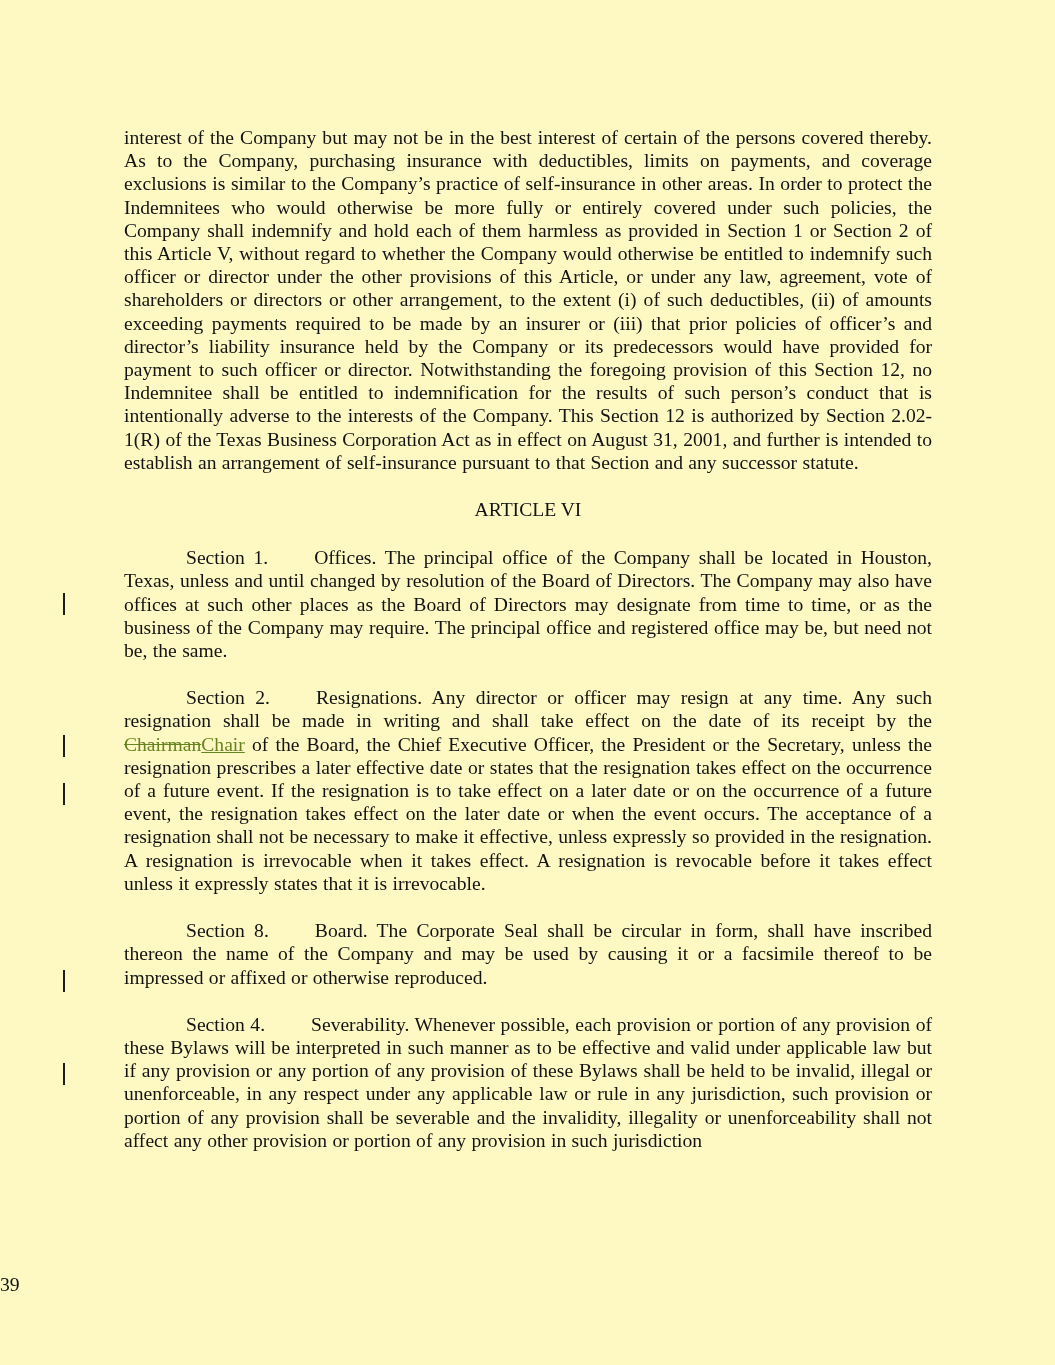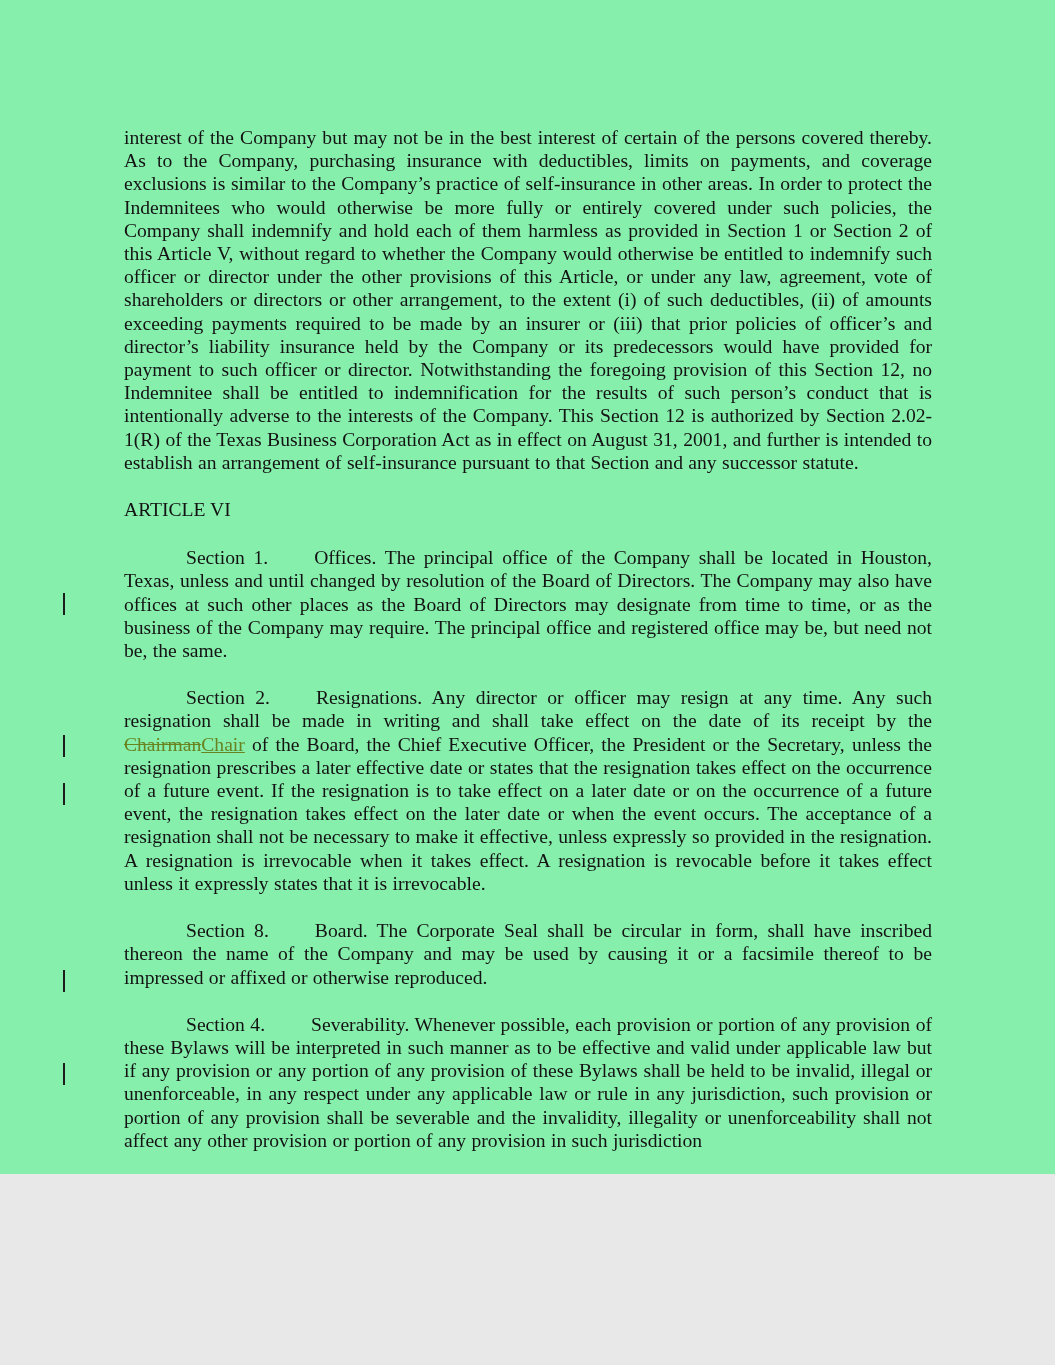--- a/index.html
+++ b/index.html
@@ -1,42 +1,43 @@
 <!DOCTYPE html>
 <html style="--revision-green: #678421;"><head>
 <meta charset="utf-8">
 <style>
   :root { --revision-green: #678421; --ink: #131313; }
   * { margin: 0; padding: 0; box-sizing: border-box; }
   html, body { background: #e8e8e8; }
   .page {
     position: relative;
     width: 1055px;
-    height: 1174px;
-    background: #86efac;
+    height: 1365px;
+    background: #fef9c3;
     font-family: "Liberation Serif", serif;
     color: var(--ink);
     overflow: hidden;
   }
   .content {
     position: absolute;
     left: 124px;
     top: 126px;
     width: 808px;
   }
   p.body {
     font-size: 19.6px;
     line-height: 23.2px;
     text-align: justify;
     margin-bottom: 24px;
     word-spacing: 0.5px;
   }
   p.indent { text-indent: 62px; }
   .tab { display: inline-block; width: 46px; }
   .heading {
+    text-align: center;
     font-size: 19.6px;
     line-height: 23.2px;
     margin-bottom: 25px;
     margin-top: 18px;
   }
   .u { }
   .del {
     color: var(--revision-green);
     text-decoration: line-through;
   }

